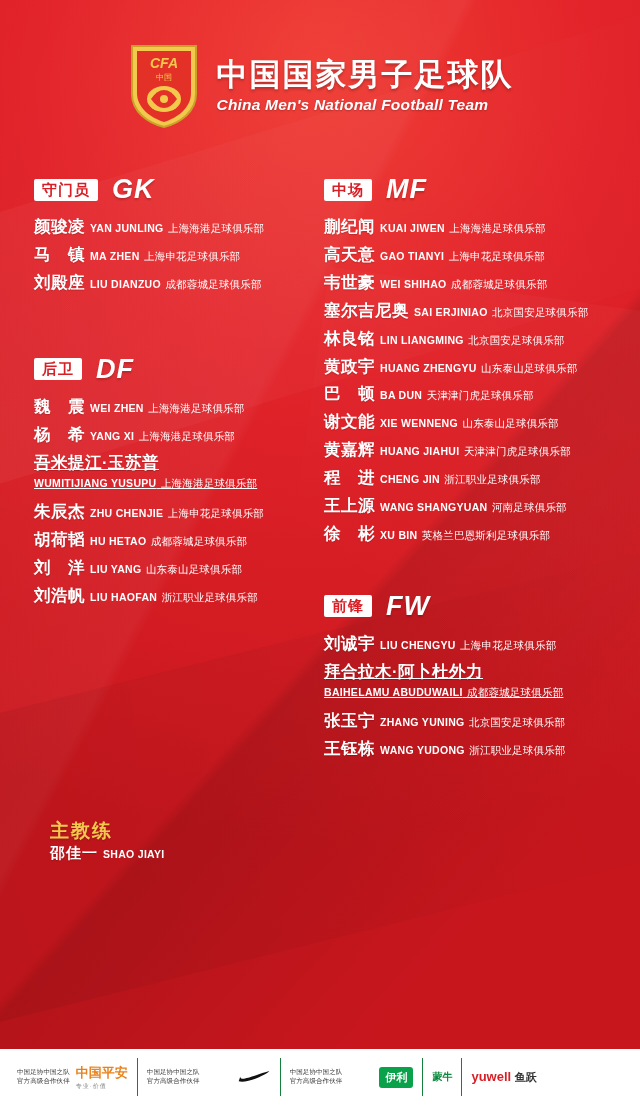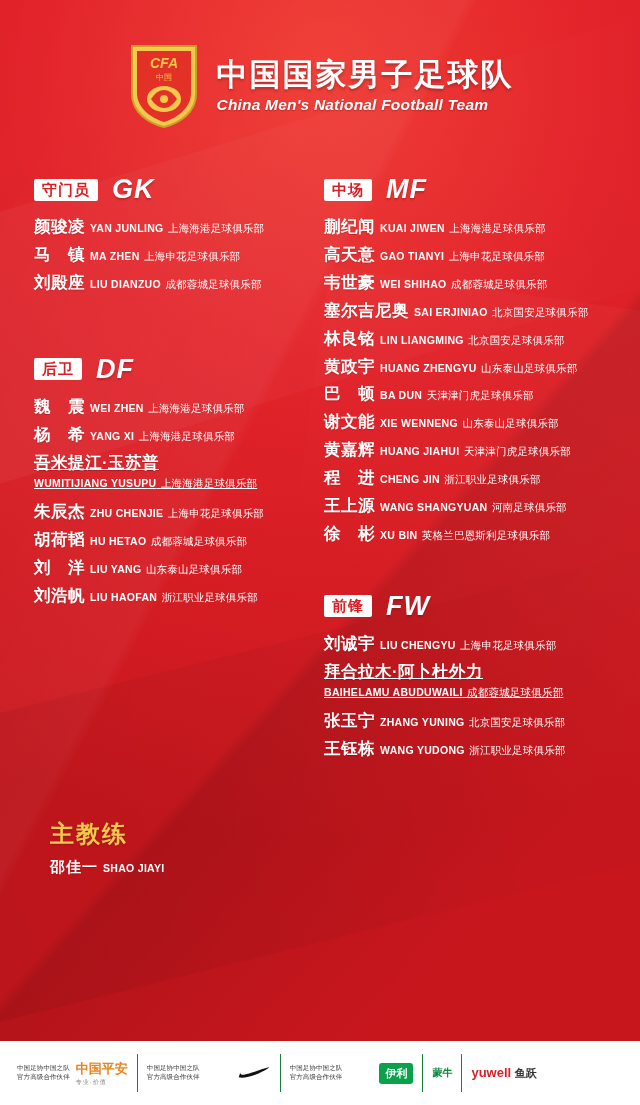--- a/index.html
+++ b/index.html
@@ -83,30 +83,30 @@
   }
   .p-en {
     font-size:10.5px; font-weight:bold; letter-spacing:0.3px; margin-left:5px;
   }
   .p-club { font-size:10.5px; letter-spacing:0.2px; }
   .p-line2 { margin-top:2px; }
 
   
   .coach { position:relative; padding:18px 0 0 50px; margin-top:8px; }
   .coach-title {
-    color:#f2c94c; font-size:24px; font-weight:bold; letter-spacing:2px;
-    margin-bottom:8px; text-shadow:0 1px 2px rgba(0,0,0,0.2);
+    color:#f2c94c; font-size:19px; font-weight:bold; letter-spacing:2px;
+    text-shadow:0 1px 2px rgba(0,0,0,0.2);
   }
   .coach-name { color:#fff; }
   .coach-name .p-cn { font-size:15px; letter-spacing:1px; }
   .coach-name .p-en { font-size:10.5px; }
 
   
   .footer {
-    position:absolute; left:0; right:0; bottom:0; height:64px;
+    position:absolute; left:0; right:0; bottom:0; height:56px;
     background:#fff; display:flex; align-items:center;
     padding:0 8px;
   }
   .sponsor { display:flex; align-items:center; gap:6px; padding:0 9px; height:38px; }
   .sponsor + .sponsor { border-left:1px solid #15803d;gap:37px; }
   .s-label { font-size:6.5px; color:#333; line-height:1.35; letter-spacing:0.1px; white-space:nowrap; }
   .brand-pingan { color:#e8821a; font-size:13px; font-weight:bold; }
   .brand-pingan small { display:block; font-size:6px; color:#888; font-weight:normal; letter-spacing:1px;}
   .brand-yili { background:#0aa14b; color:#fff; font-size:11px; font-weight:bold; padding:3px 6px; border-radius:3px;}
   .brand-mengniu { color:#0b8a3d; font-size:10px; font-weight:bold; }

